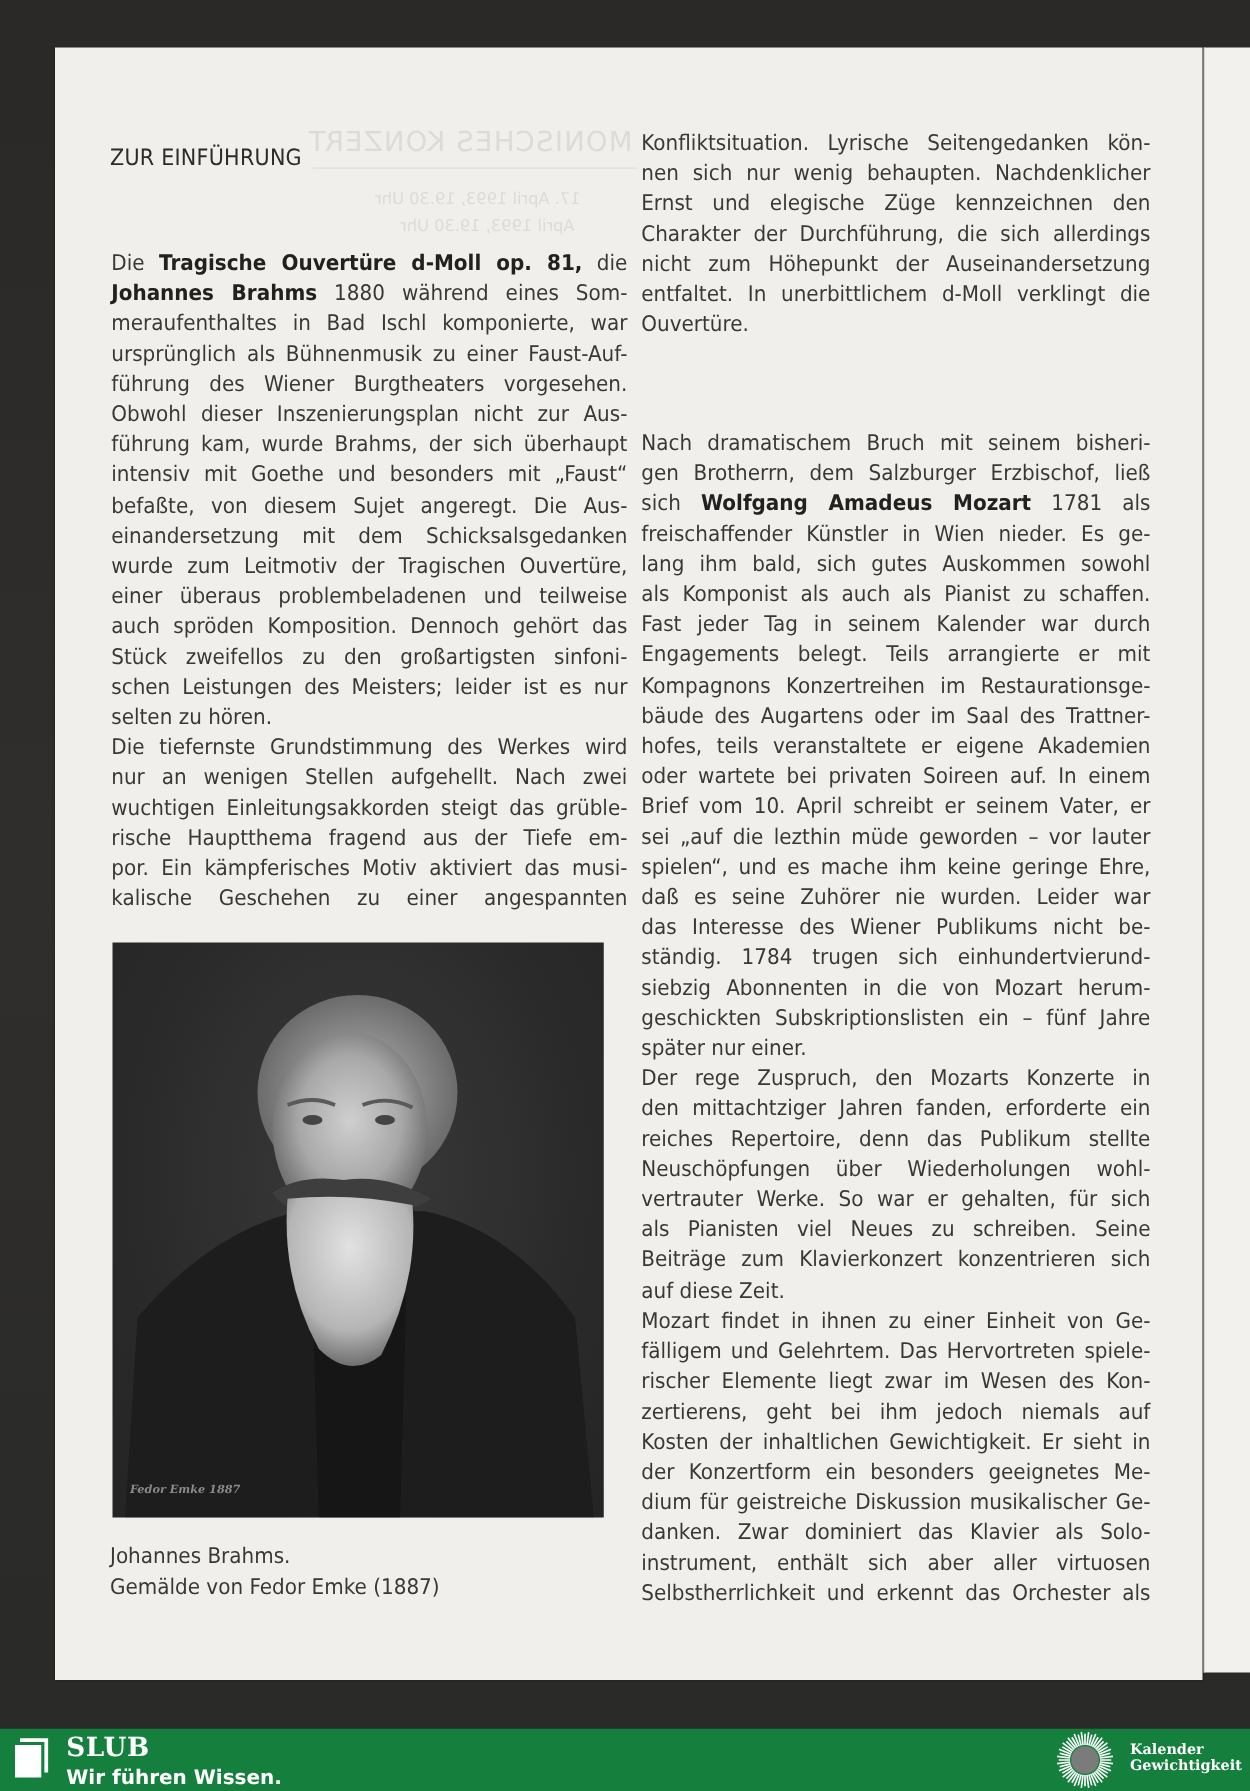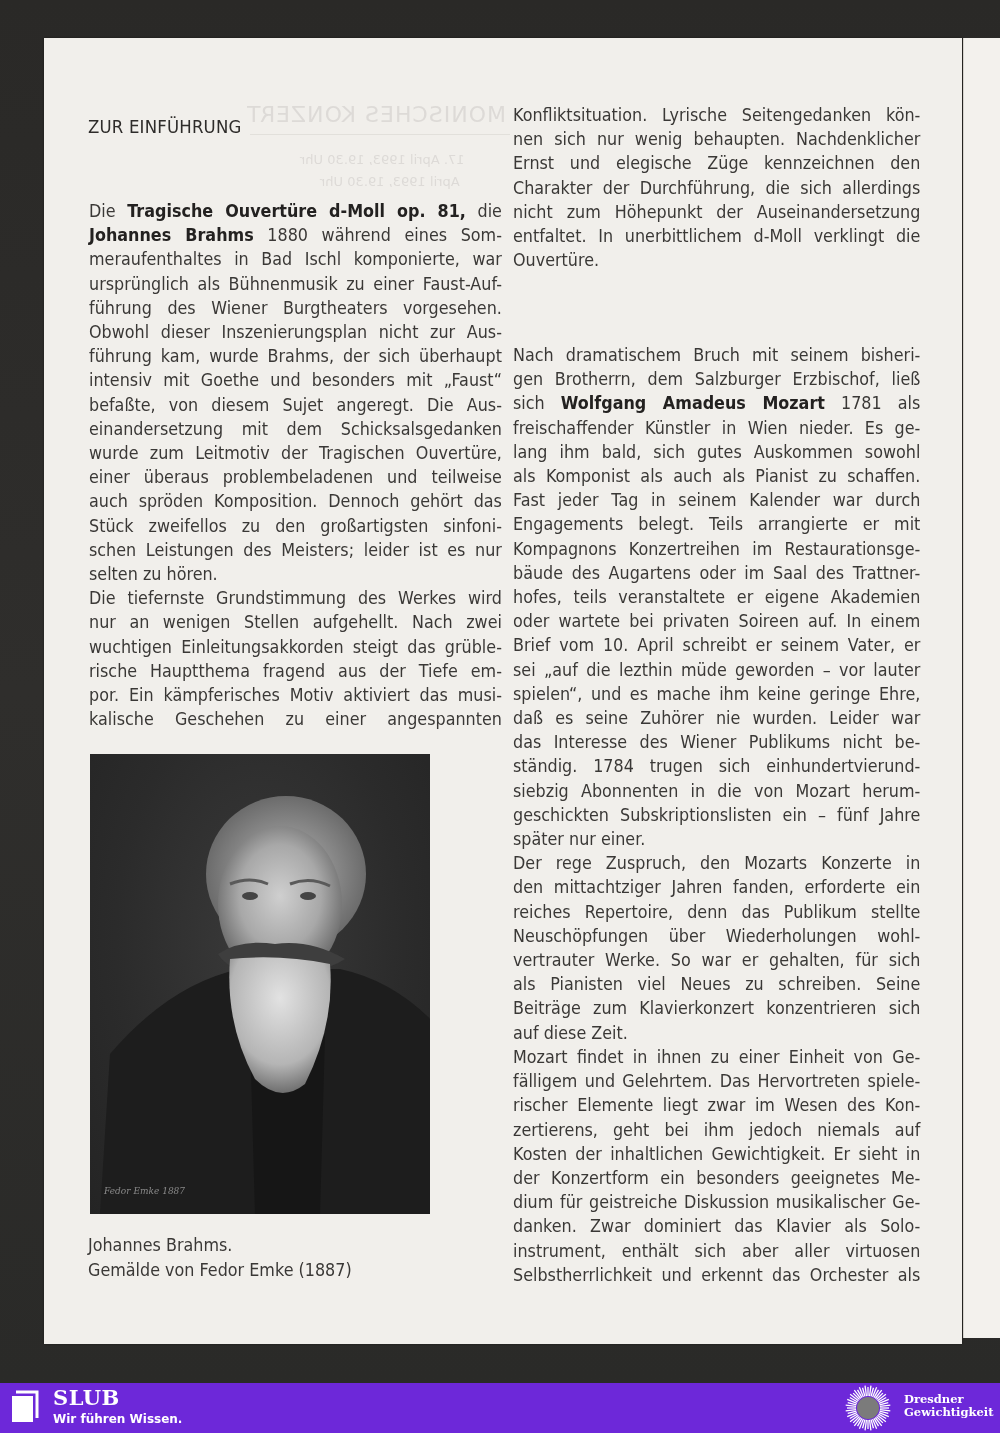--- a/index.html
+++ b/index.html
@@ -46,42 +46,43 @@
     transform: scaleX(0.93); transform-origin: left top;
   }
   .col b { font-weight: bold; color: #232120; }
   .col .line { display: block; text-align: justify; text-align-last: justify; }
   .col .line.last { text-align-last: left; }
   .col-left-top { left: 89px; top: 199px; width: 444px; }
   .col-right-1 { left: 513px; top: 103px; width: 438px; }
   .col-right-2 { left: 513px; top: 343px; width: 438px; }
 
   .portrait {
-    position: absolute; left: 90px; top: 754px; width: 340px; height: 460px;
+    position: absolute; left: 90px; top: 754px; width: 393px; height: 460px;
     background: radial-gradient(ellipse at 50% 40%, #3a3a3a 0%, #2b2b2b 60%, #242424 100%);
     overflow: hidden;
+    font-weight: bold;
   }
   .caption {
     position: absolute; left: 88px; top: 1233px;
     font-family: "DejaVu Sans", sans-serif;
     font-size: 17.2px; line-height: 24.5px; color: #3a3836;
     transform: scaleX(0.93); transform-origin: left top;
   }
   .footer {
     position: absolute; left: 0; top: 1383px; width: 1000px; height: 50px;
-    background: #6d28d9;
+    background: #15803d;
   }
   .slub-logo { position: absolute; left: 12px; top: 6px; width: 30px; height: 34px; }
   .slub-name {
     position: absolute; left: 53px; top: 2px; color: #fff;
     font-family: "DejaVu Serif", serif; font-weight: bold; font-size: 21px; letter-spacing: 0.5px;
   }
   .slub-tag {
     position: absolute; left: 53px; top: 29px; color: #fff;
-    font-family: "DejaVu Sans", sans-serif; font-weight: bold; font-size: 12px;
+    font-family: "DejaVu Sans", sans-serif; font-weight: bold; font-size: 16px;
   }
   .dp-logo { position: absolute; left: 843px; top: 2px; width: 50px; height: 46px; }
   .dp-name {
     position: absolute; left: 904px; top: 10px; color: #fff;
     font-family: "DejaVu Serif", serif; font-weight: bold; font-size: 11.5px; line-height: 13px;
   }
 </style>
 </head>
 <body>
 
@@ -265,16 +266,16 @@
         <line x1="33.48528137423857" y1="14.514718625761429" x2="39.84924240491749" y2="8.1507575950825"></line>
         <line x1="34.52024008349482" y1="15.69486285189535" x2="42.85045015655278" y2="9.30286784730378"></line>
         <line x1="35.392304845413264" y1="16.999999999999993" x2="43.186533479473205" y2="12.499999999999991"></line>
         <line x1="36.08655439013544" y1="18.407798811618918" x2="45.78728948150395" y2="14.389622771785467"></line>
         <line x1="36.59110991546882" y1="19.89417145876975" x2="45.284442352070435" y2="17.564800052847065"></line>
         <line x1="36.897338336485724" y1="21.43368569335938" x2="47.30750938091073" y2="20.063160675048838"></line>
       </g>
     <circle cx="25" cy="23" r="11" fill="#7b7b7b"></circle>
   </svg>
   <div class="dp-name">
-    <div>Dresdner</div>
+    <div>Kalender</div>
     <div>Gewichtigkeit</div>
   </div>
 </div>
 
 </body></html>

